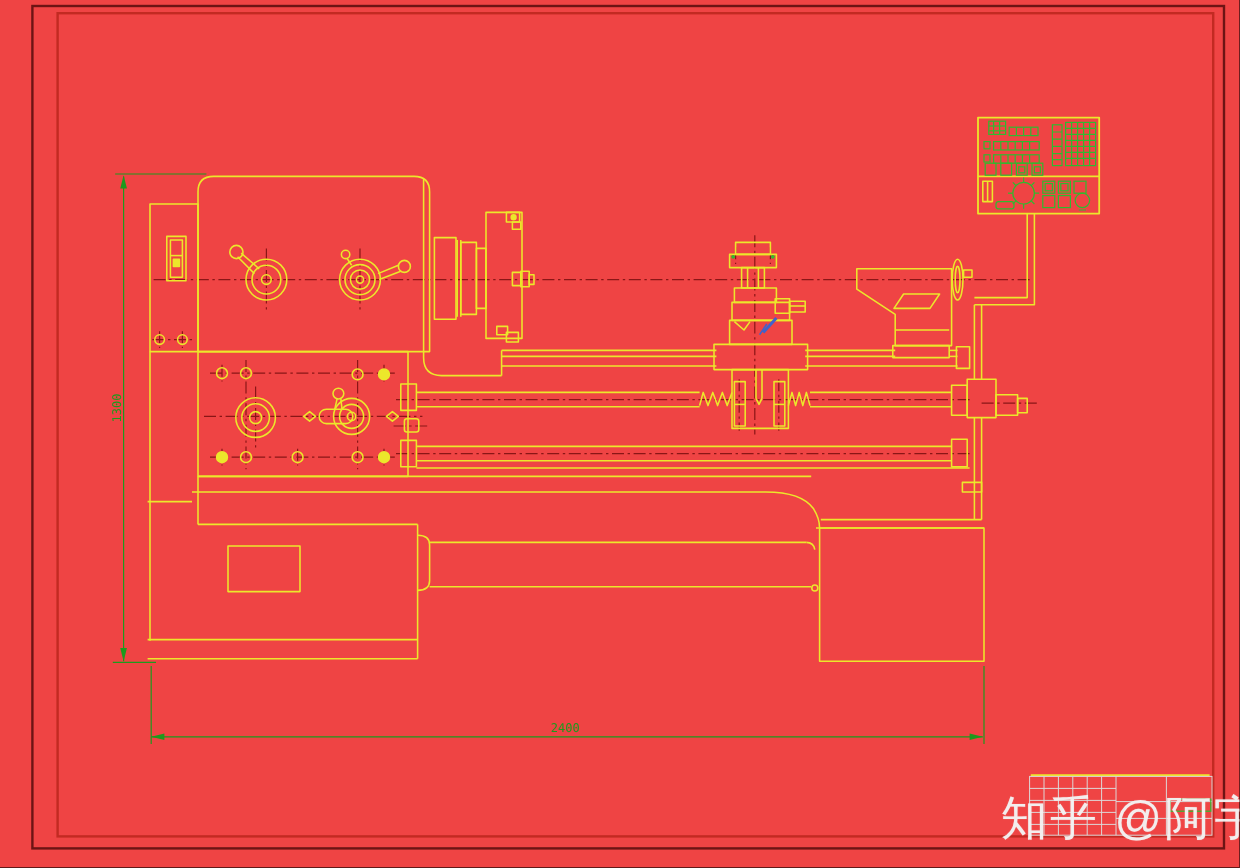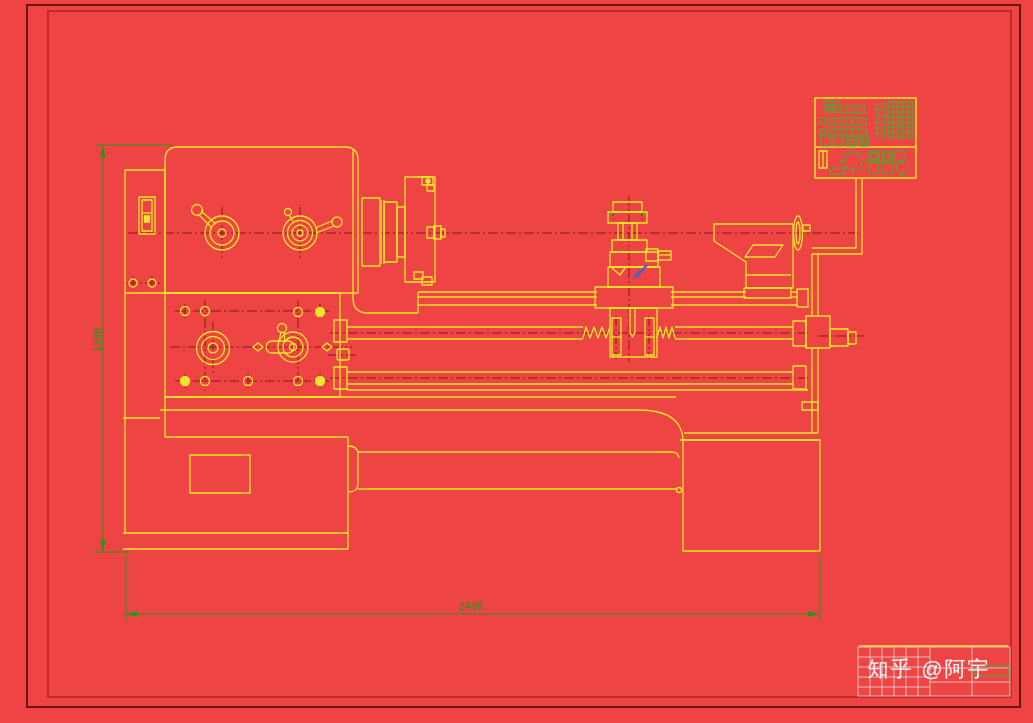--- a/index.html
+++ b/index.html
@@ -15,21 +15,21 @@
   .dim-text{
     font-family:"DejaVu Sans Mono", monospace;
     font-size:10px;
     fill:#1d9a1d;
   }
   #watermark{
     position:absolute;
     left:834px;top:655px;
     width:190px;height:38px;
     color:rgba(242,242,242,0.95);
-    font-size:21px;
+    font-size:39px;
     letter-spacing:2px;
     font-weight:500;
     white-space:nowrap;
     z-index:5;
     text-shadow:0 0 1px rgba(255,255,255,.4);
   }
 </style>
 </head>
 <body>
 

